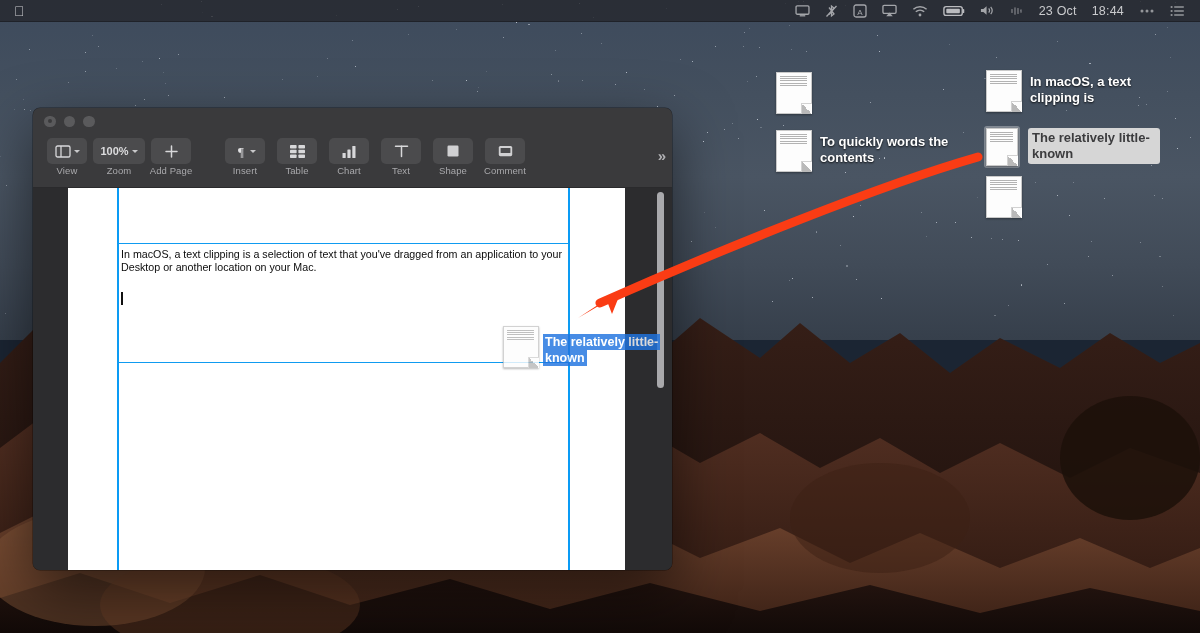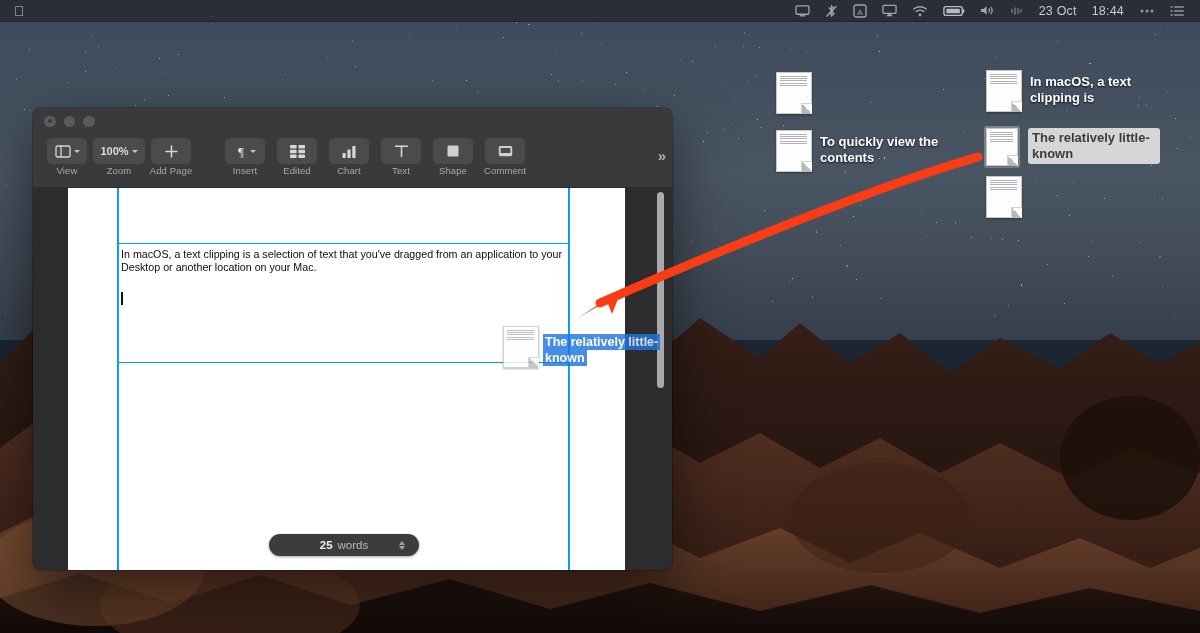--- a/index.html
+++ b/index.html
@@ -528,21 +528,21 @@
       <div class="clipicon">
         <div class="cpaper"></div>
         <div class="cfold"></div>
       </div>
     </div>
     <div class="clip" style="left: 776px; top: 130px;">
       <div class="clipicon">
         <div class="cpaper"></div>
         <div class="cfold"></div>
       </div>
-      <div class="cliplabel">To quickly view the contents</div>
+      <div class="cliplabel">To quickly words the contents</div>
     </div>
     <div class="clip" style="left: 986px; top: 70px;">
       <div class="clipicon">
         <div class="cpaper"></div>
         <div class="cfold"></div>
       </div>
       <div class="cliplabel">In macOS, a text clipping is</div>
     </div>
     <div class="clip sel" style="left: 984px; top: 126px;">
       <div class="clipicon">
@@ -616,21 +616,21 @@
               <g fill="#d8d8da">
                 <rect x="0" y="0" width="6.6" height="3.4" rx=".7"></rect>
                 <rect x="8.4" y="0" width="6.6" height="3.4" rx=".7"></rect>
                 <rect x="0" y="4.8" width="6.6" height="3.4" rx=".7"></rect>
                 <rect x="8.4" y="4.8" width="6.6" height="3.4" rx=".7"></rect>
                 <rect x="0" y="9.6" width="6.6" height="3.4" rx=".7"></rect>
                 <rect x="8.4" y="9.6" width="6.6" height="3.4" rx=".7"></rect>
               </g>
             </svg>
           </div>
-          <div class="lbl">Edited</div>
+          <div class="lbl">Table</div>
         </div>
         <div class="tbtn">
           <div class="cap">
             <svg width="15" height="13" viewBox="0 0 15 13">
               <g fill="#d8d8da">
                 <rect x="0.5" y="8" width="3.2" height="5" rx=".6"></rect>
                 <rect x="5.4" y="4.5" width="3.2" height="8.5" rx=".6"></rect>
                 <rect x="10.3" y="1" width="3.2" height="12" rx=".6"></rect>
               </g>
             </svg>
@@ -671,28 +671,20 @@
 
   <div id="canvas">
     <div id="page">
       <div class="guide" style="left:49px"></div>
       <div class="guide" style="left:500px"></div>
       <div id="textbox"></div>
       <div id="bodytext">In macOS, a text clipping is a selection of text that you've dragged from an application to your Desktop or another location on your Mac.</div>
       <div id="caret"></div>
     </div>
     <div id="vscroll"></div>
-    <div id="wordcount">
-      <span class="num">25</span>
-      <span>words</span>
-      <span class="stepper">
-        <i class="sv up"></i>
-          <i class="sv dn"></i>
-      </span>
-    </div>
   </div>
 </div>
 
 <div id="ghost">
   <div class="clipicon">
     <div class="cpaper"></div>
       <div class="cfold"></div>
   </div>
   <div id="ghostlabel"><span>The relatively little-known</span></div>
 </div>

